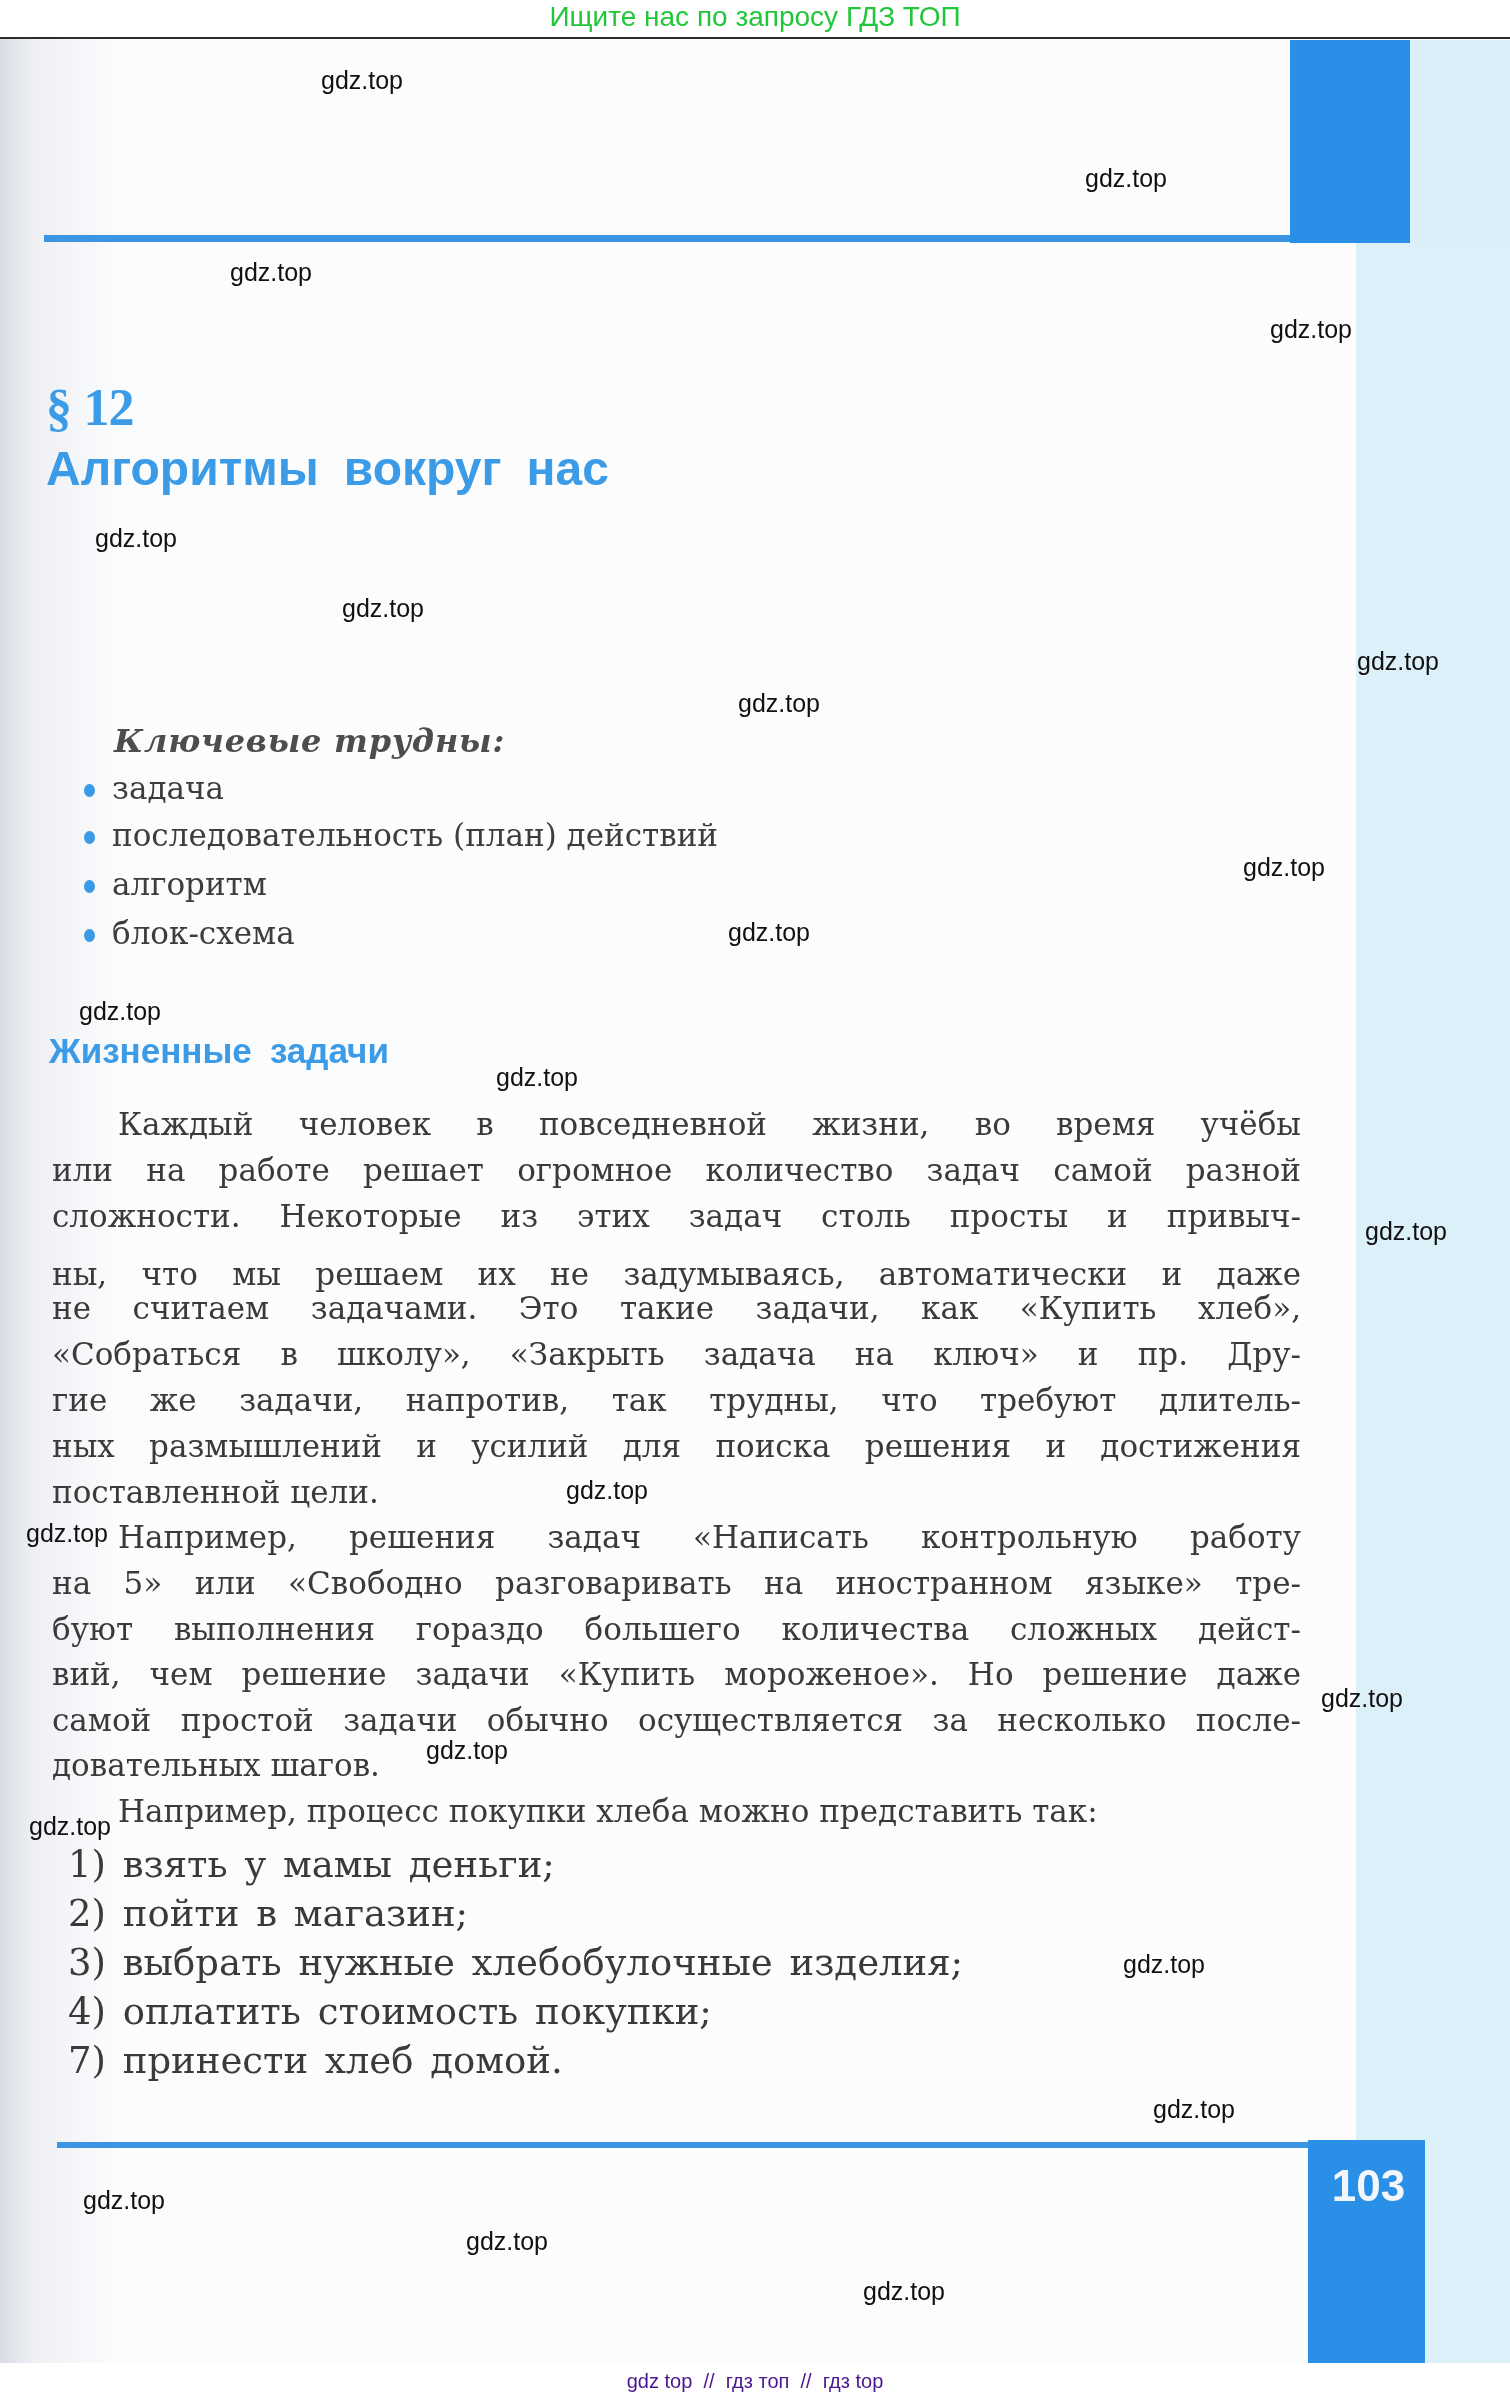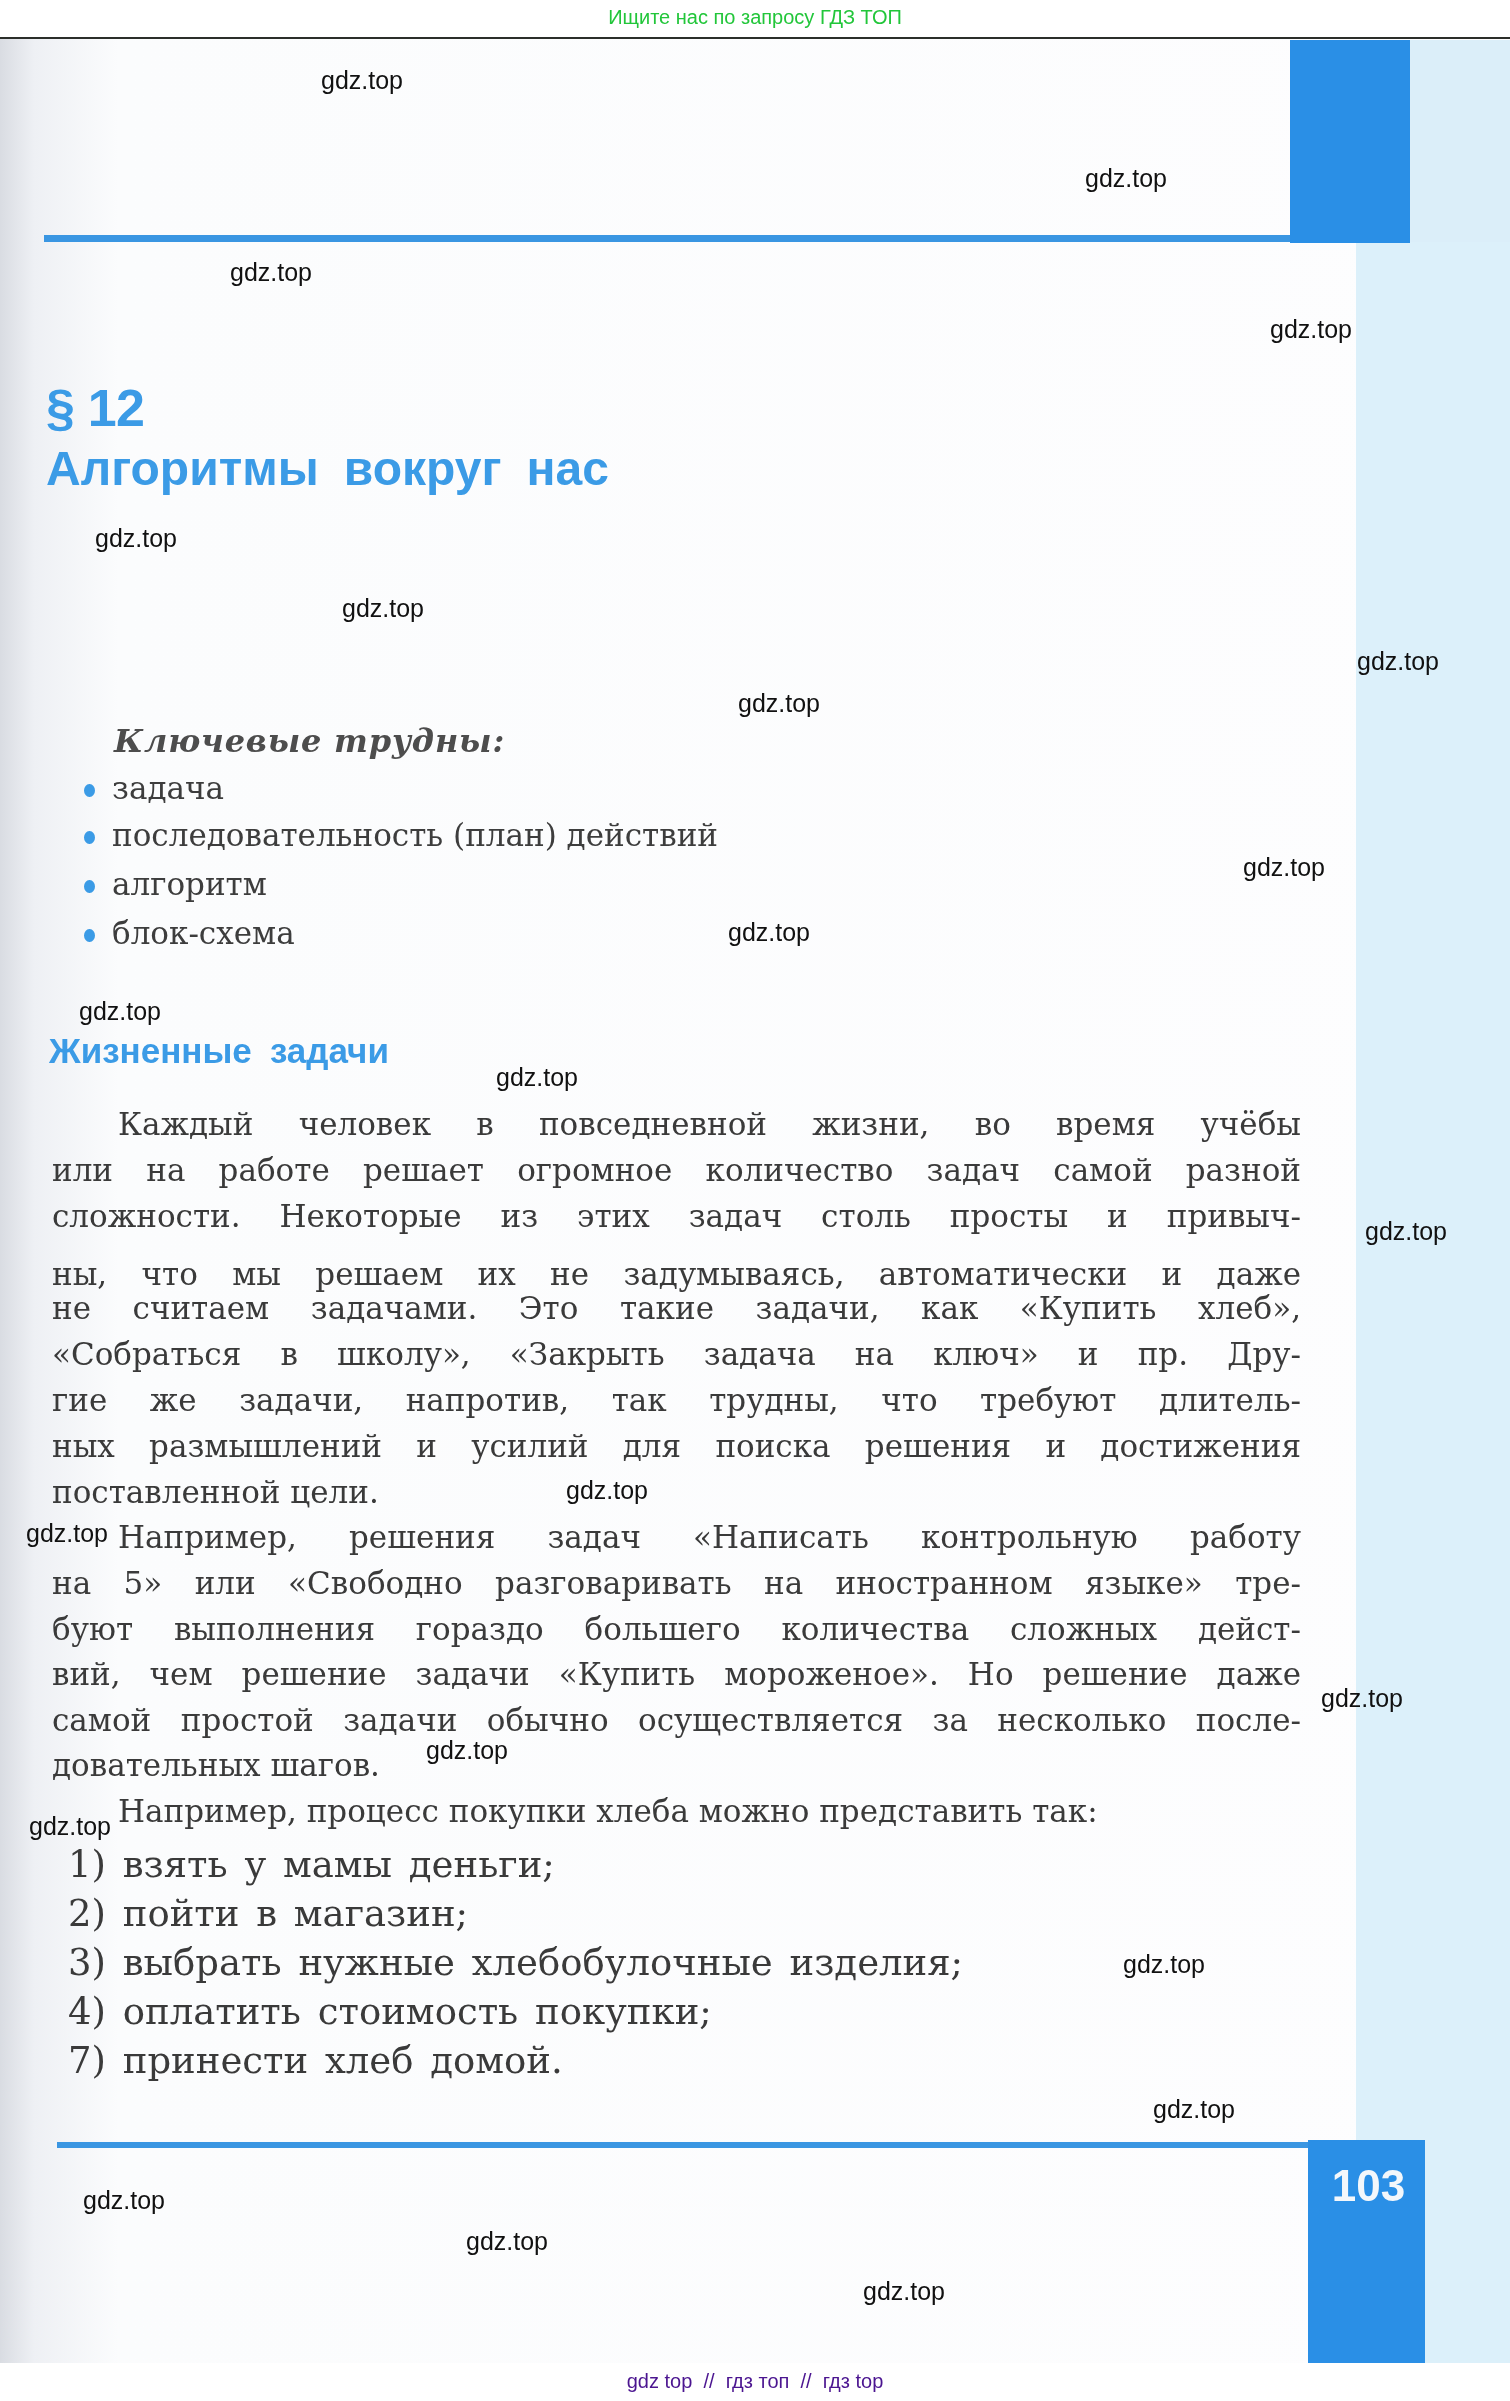--- a/index.html
+++ b/index.html
@@ -1,28 +1,28 @@
 <!DOCTYPE html>
 <html style="font-size:13.5px"><head>
 <meta charset="utf-8">
 <style>
   html,body{margin:0;padding:0;}
   body{width:1510px;height:2401px;position:relative;background:#ffffff;overflow:hidden;font-family:"DejaVu Serif",serif;}
   .abs{position:absolute;}
   .topbanner{left:0;top:0;width:1510px;height:37px;background:#fff;text-align:center;}
-  .topbanner span{font-family:"Liberation Sans",sans-serif;font-size:20px;color:#22c63a;line-height:34px;}
+  .topbanner span{font-family:"Liberation Sans",sans-serif;font-size:28px;color:#22c63a;line-height:34px;}
   .page{left:0;top:37px;width:1510px;height:2326px;background:linear-gradient(90deg,#d9dce2 0px,#eef0f4 34px,#fbfcfd 118px,#fdfdfe 100%);border-top:2.5px solid #2b2e2a;}
   .rightstrip-top{left:1410px;top:40px;width:100px;height:203px;background:#dbeef9;}
   .rightstrip{left:1356px;top:242px;width:154px;height:2121px;background:#dcf0fa;}
   .topblock{left:1290px;top:40px;width:120px;height:203px;background:#2a8fe6;}
   .toprule{left:44px;top:235px;width:1246px;height:6.8px;background:#3a96e2;}
   .botrule{left:57px;top:2142px;width:1251px;height:5.9px;background:#3a96e2;}
   .botblock{left:1308px;top:2140px;width:117px;height:224px;background:#2a8fe6;}
   .pagenum{left:1308px;top:2161px;width:121px;text-align:center;font-family:"Liberation Sans",sans-serif;font-weight:bold;font-size:44px;color:#f3f7fb;}
-  .sect{left:46px;top:378px;font-family:Liberation Sans, sans-serif;font-weight:bold;font-size:52px;color:#3b9be6;letter-spacing:-0.8px;}
+  .sect{left:46px;top:378px;font-family:Liberation Serif, serif;font-weight:bold;font-size:52px;color:#3b9be6;letter-spacing:-0.8px;}
   .title{left:46px;top:441px;font-family:"Liberation Sans",sans-serif;font-weight:bold;font-size:48px;color:#3b9be6;word-spacing:11.8px;}
   .kwhead{left:114px;top:722px;font-style:italic;font-weight:bold;font-size:32px;color:#4d4d4d;letter-spacing:0.8px;}
   .kw{left:84px;font-size:31px;color:#3d3d3d;}
   .kw .dot{display:inline-block;width:11px;height:13.5px;border-radius:50%;background:#3b9be6;margin-right:17px;vertical-align:middle;}
   .subhead{left:49px;top:1031px;font-family:"Liberation Sans",sans-serif;font-weight:bold;font-size:35px;color:#3b9be6;word-spacing:8.4px;}
   .line{left:52px;width:1249px;font-size:31px;color:#3a3a3a;text-align:justify;text-align-last:justify;white-space:nowrap;}
   .line.last{text-align-last:left;}
   .line.indent{left:118px;width:1183px;}
   .li{left:68px;font-size:37px;color:#3a3a3a;white-space:nowrap;word-spacing:5px;}
   .wm{font-family:"Liberation Sans",sans-serif;font-size:25px;color:#111;}

